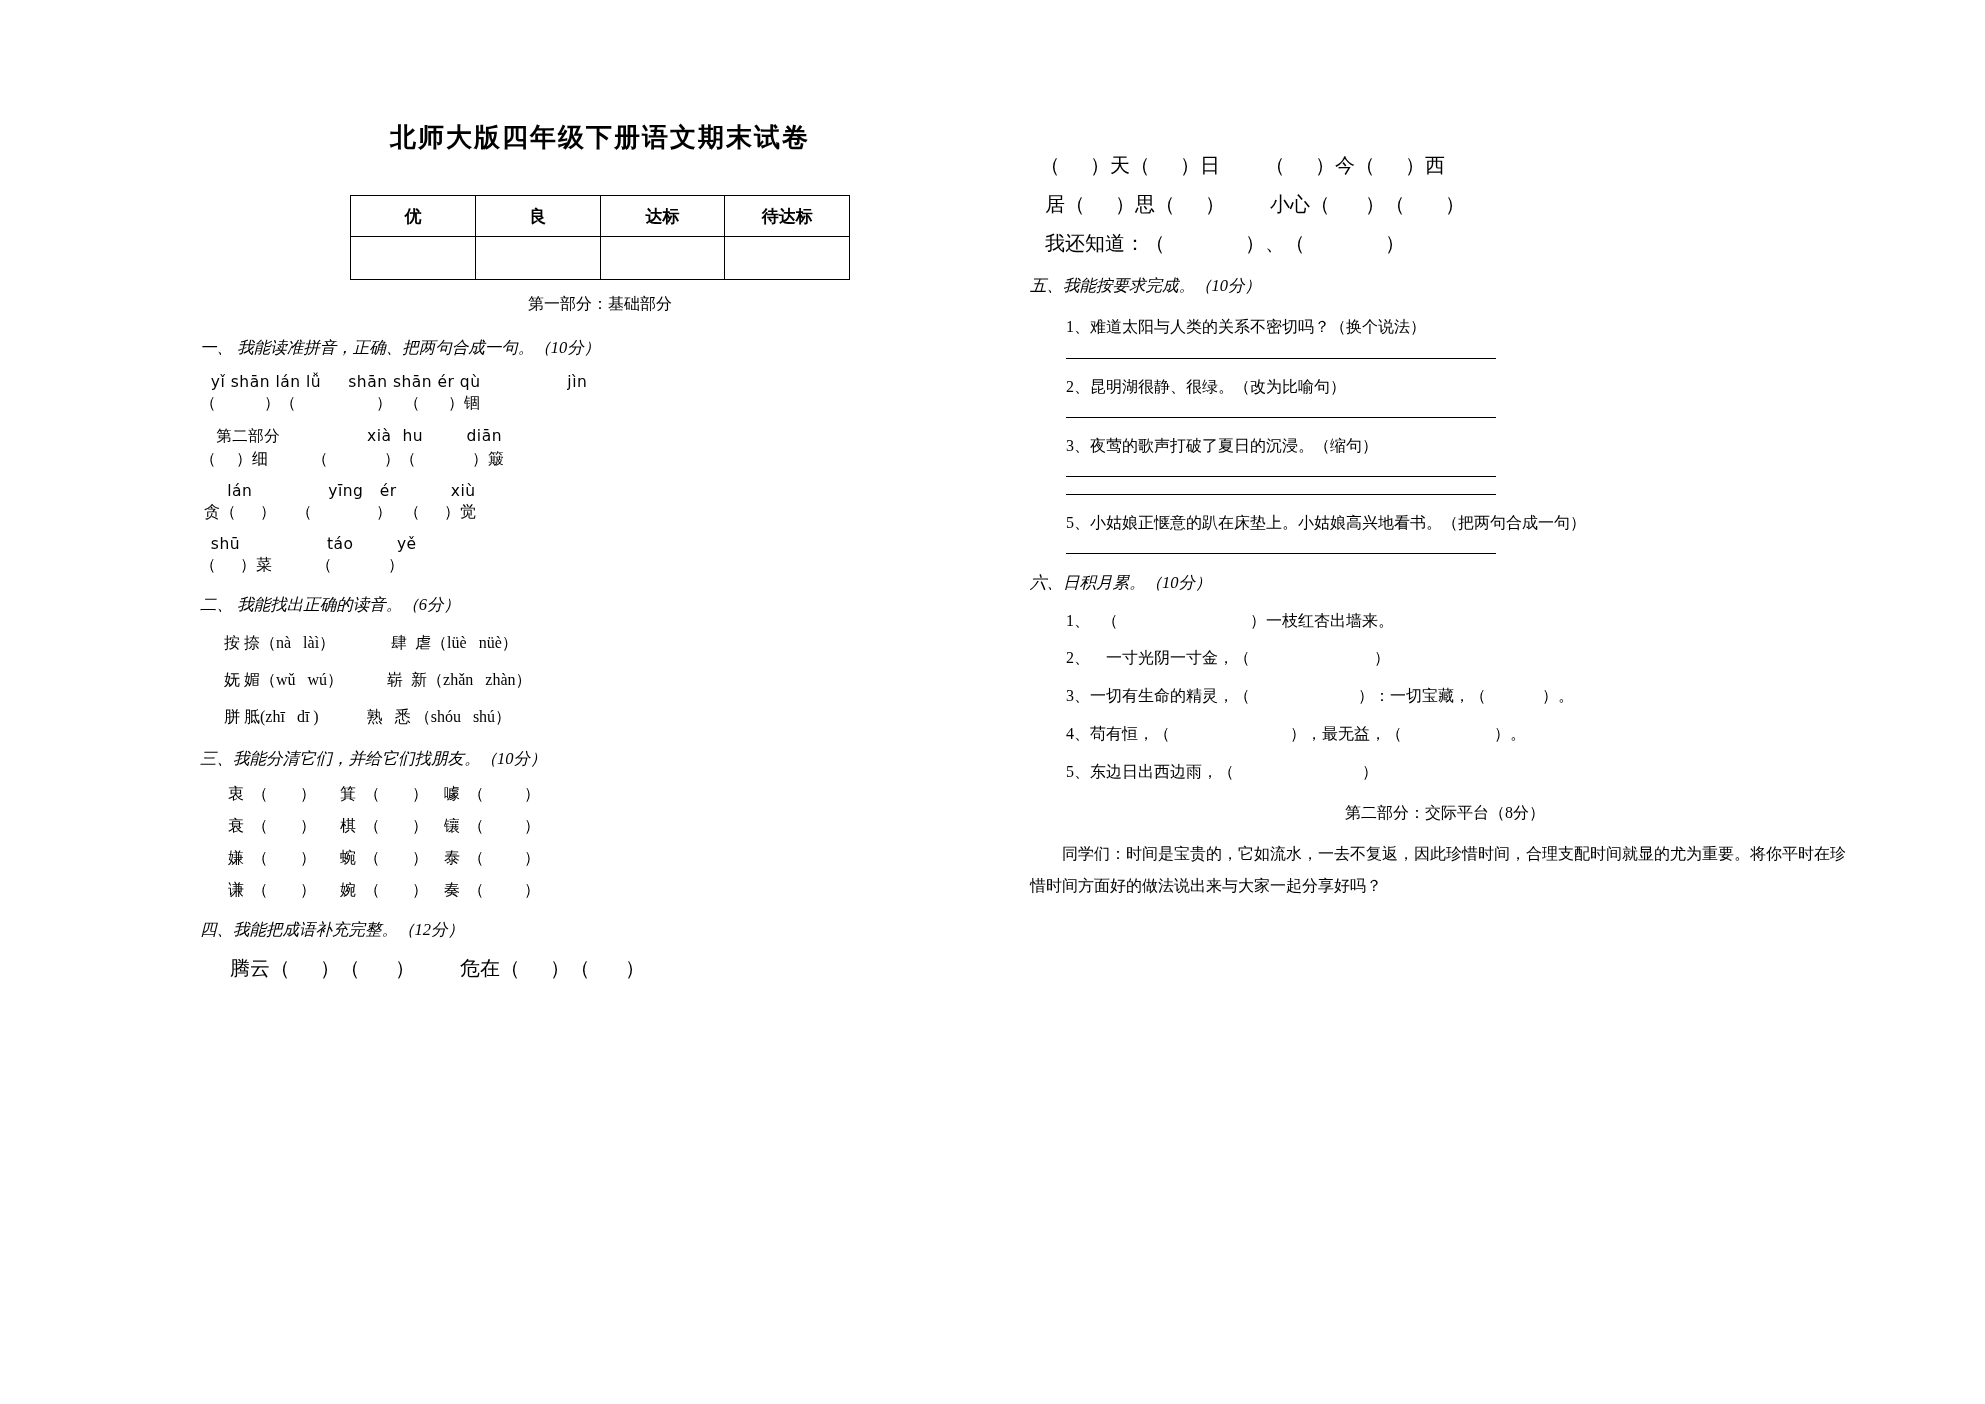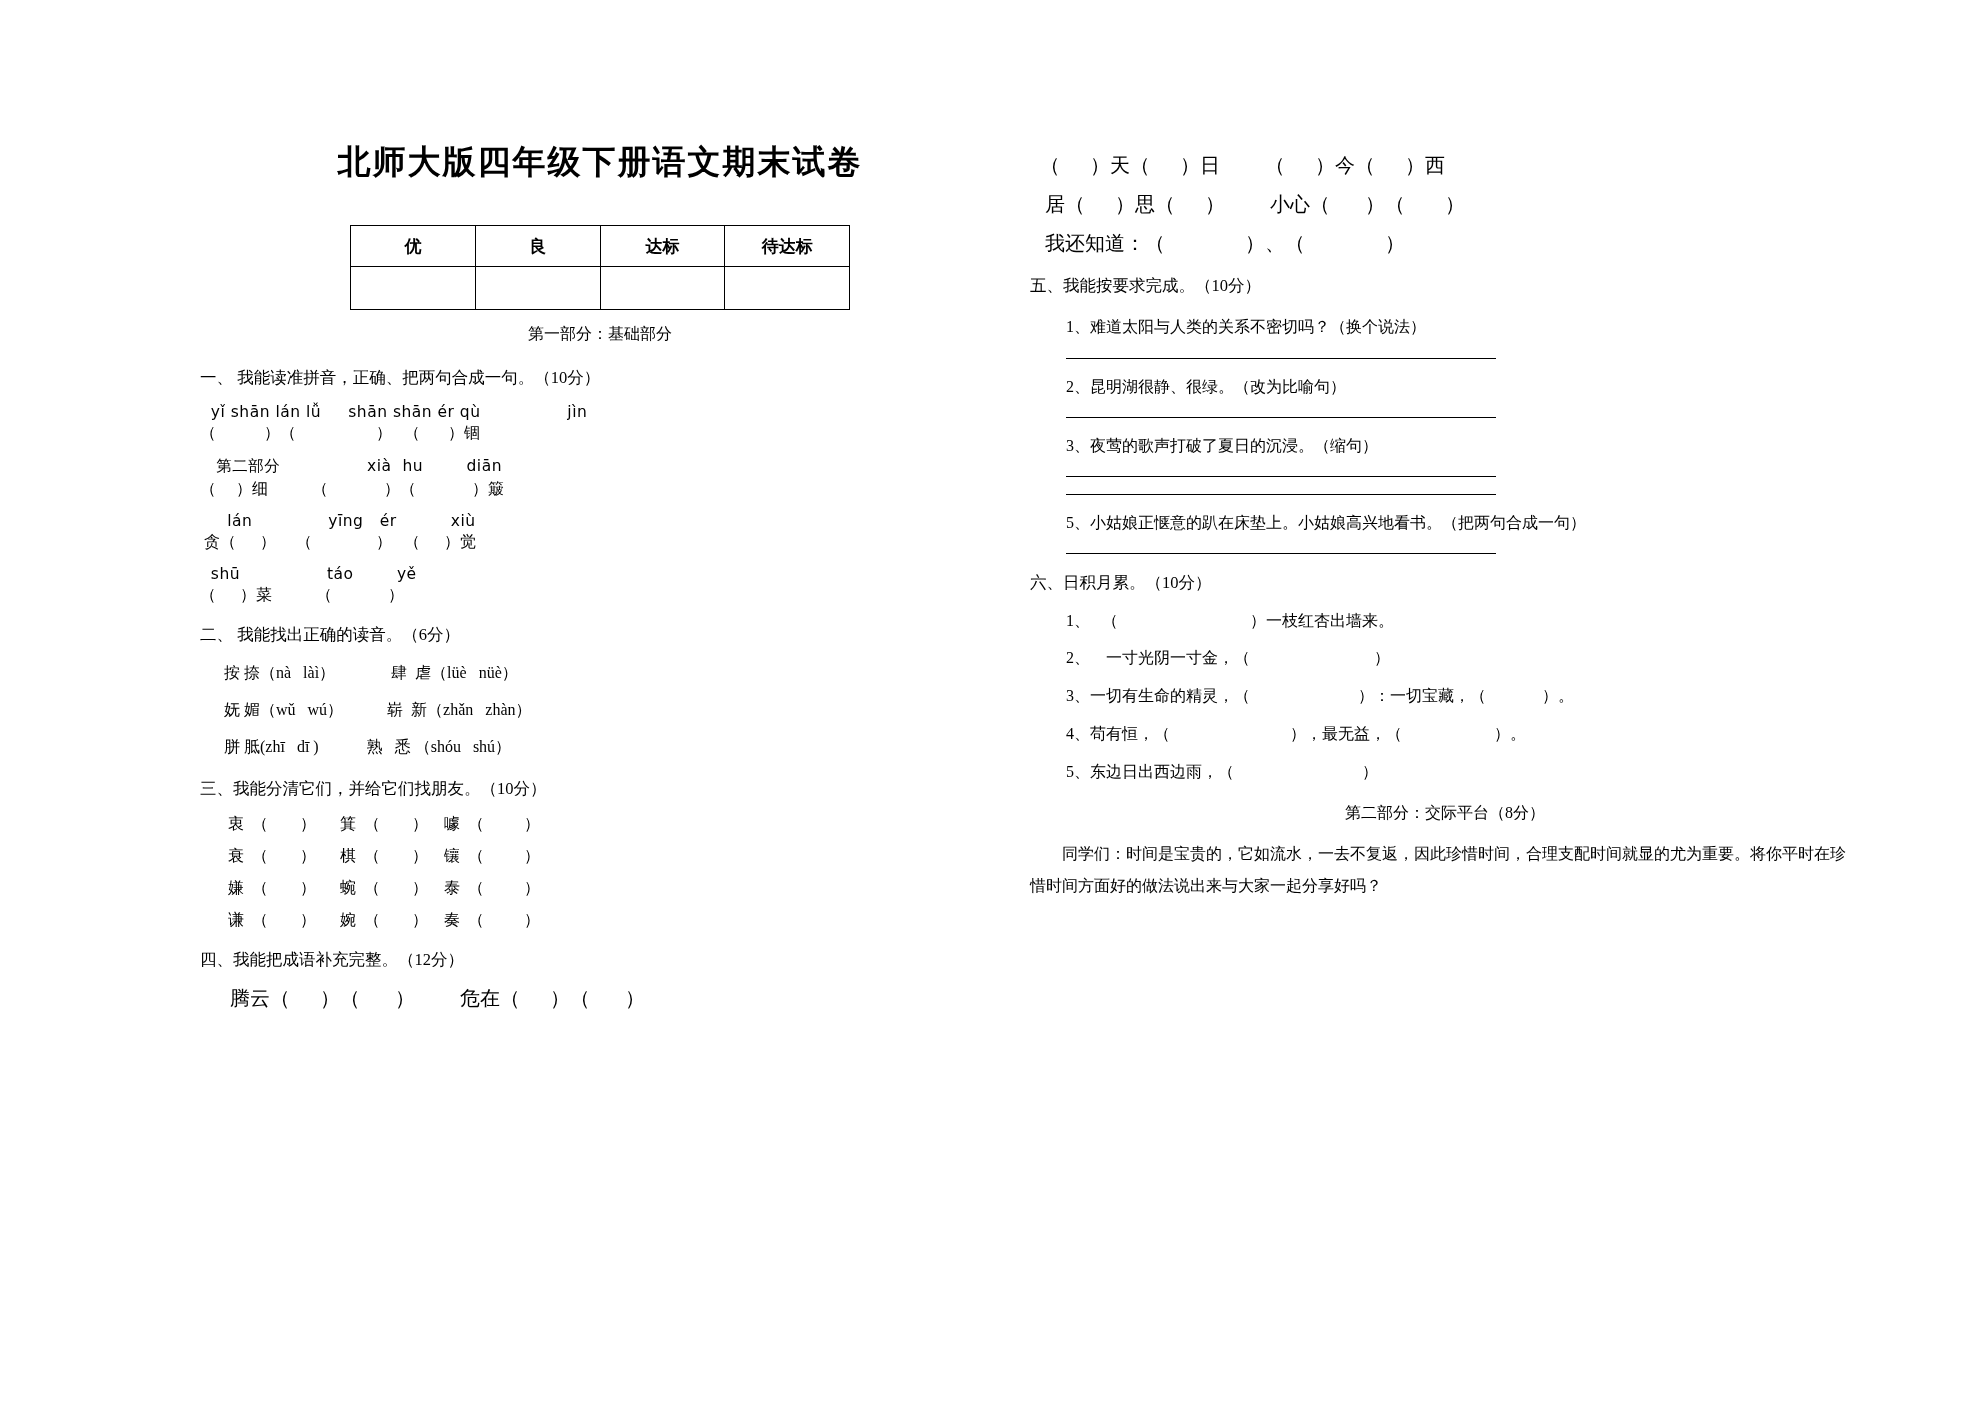--- a/index.html
+++ b/index.html
@@ -28,26 +28,25 @@
     width: 800px;
   }
   .col-right {
     position: absolute;
     left: 1030px;
     top: 140px;
     width: 830px;
   }
   .doc-title {
     text-align: center;
-    font-size: 33px;
+    font-size: 26px;
     font-weight: bold;
     font-family: Liberation Mono, monospace;
     letter-spacing: 2px;
     margin-bottom: 40px;
-    margin-top: 20px;
   }
   table.grade {
     border-collapse: collapse;
     margin: 0 auto;
     width: 500px;
   }
   table.grade td {
     border: 1px solid #000;
     height: 38px;
     text-align: center;
@@ -66,20 +65,21 @@
   }
   .part-header-2 {
     text-align: center;
     font-size: 16px;
     margin: 16px 0 14px 0;
   }
   .q-title {
     font-size: 16.5px;
     margin: 16px 0 10px 0;
     line-height: 1.6;
+    font-style: italic;
   }
   .pinyin-line {
     font-size: 15.5px;
     font-family: "DejaVu Sans", sans-serif;
     margin: 12px 0 2px 0;
     white-space: pre;
     letter-spacing: 0.5px;
   }
   .answer-line {
     font-size: 16px;

